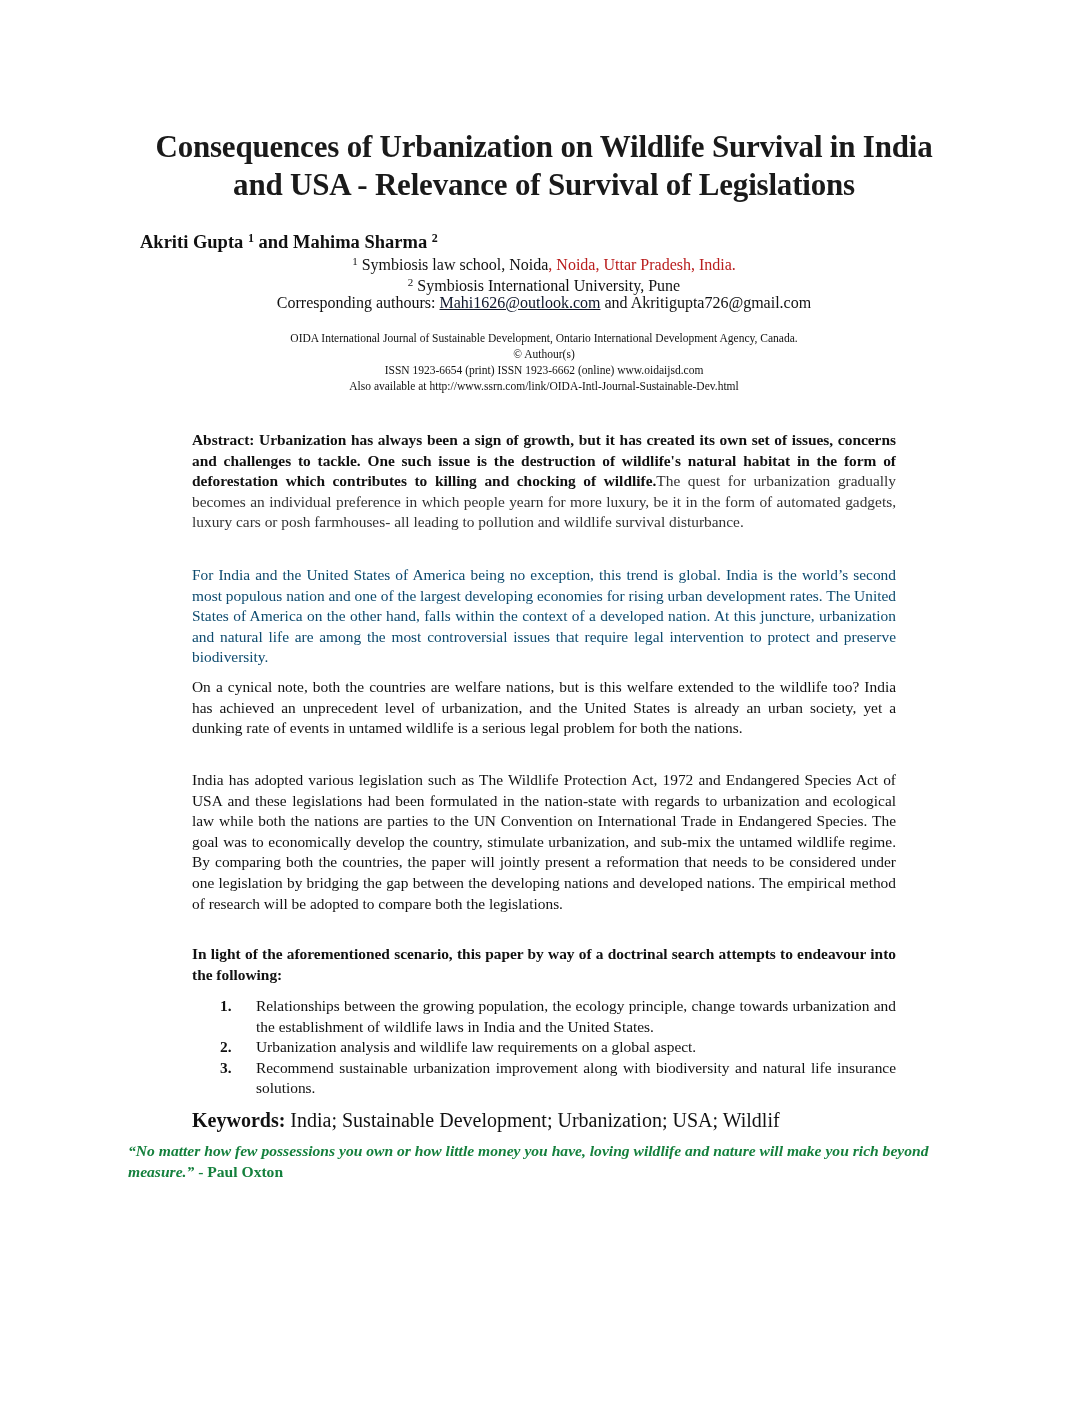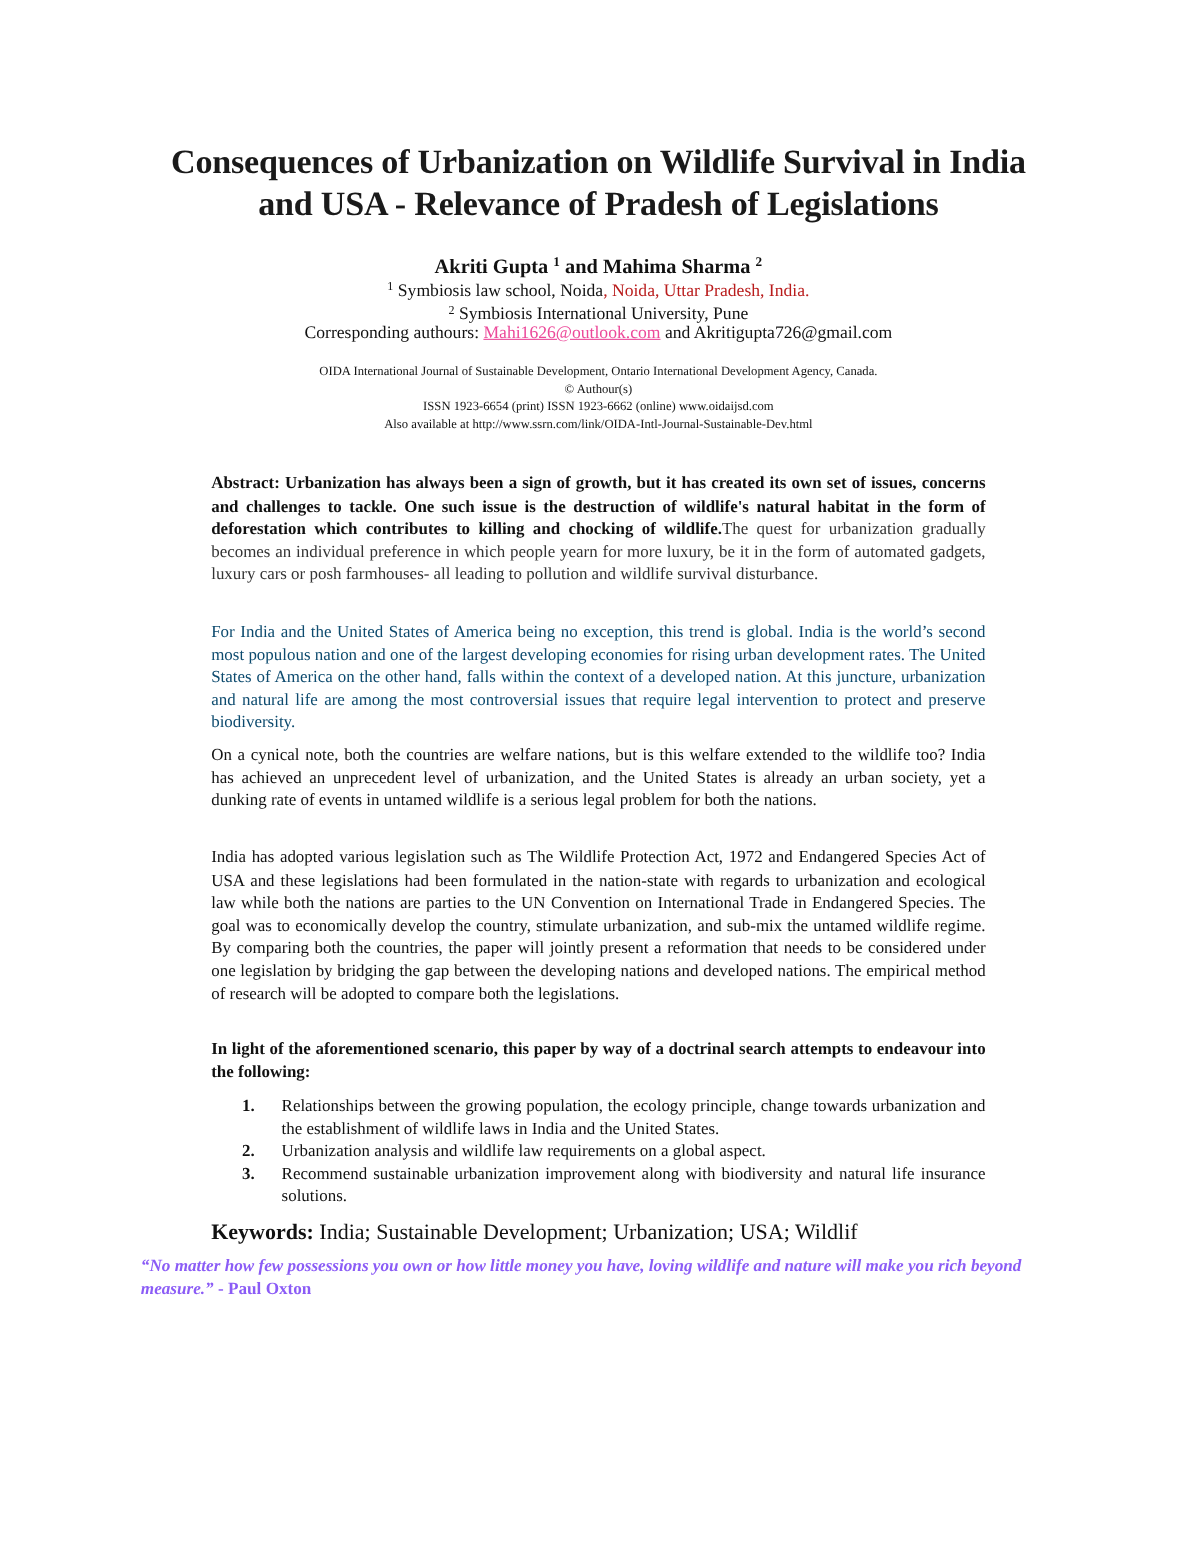--- a/index.html
+++ b/index.html
@@ -3,30 +3,30 @@
 <meta charset="utf-8">
 <style>
   html, body { margin: 0; padding: 0; background: #ffffff; }
   body { width: 1088px; height: 1408px; position: relative; overflow: hidden;
          font-family: "Liberation Serif", "DejaVu Serif", serif; color: #111; }
   .page { position: absolute; left: 0; top: 0; width: 1088px; height: 1408px; padding-left: 24px; }
 
   .title { position: absolute; top: 128px; left: 110px; width: 868px; text-align: center;
            font-weight: bold; font-size: 31px; line-height: 38px; color: #1a1a1a; letter-spacing: -0.2px; }
 
-  .authors { position: absolute; top: 226px; left: 140px; width: 808px; text-align: center;
+  .authors { position: absolute; top: 226px; left: 140px; width: 808px; 
              font-weight: bold; font-size: 18.5px; line-height: 24px; }
   .authors sup { font-size: 12px; vertical-align: 6px; }
   .affil { position: absolute; left: 140px; width: 808px; text-align: center; font-size: 16px; line-height: 22px; }
   .affil sup { font-size: 11px; vertical-align: 5px; }
   .affil1 { top: 250px; }
   .affil2 { top: 271px; }
   .affil3 { top: 292px; }
   .grey { color: #b91c1c; }
-  .link { color: #ec4899; text-decoration: underline; }
+  .link { color: #0f172a; text-decoration: underline; }
 
   .journal { position: absolute; top: 330px; left: 160px; width: 768px; text-align: center;
              font-size: 11.5px; line-height: 16px; color: #111; }
 
   .body-text { position: absolute; left: 192px; width: 704px; font-size: 15.4px; line-height: 20.6px;
                text-align: justify; }
   .p1 { top: 430px; }
   .p2 { top: 565px; color: #0c4a6e; }
   .p3 { top: 677px; }
   .p4 { top: 770px; }
@@ -36,31 +36,31 @@
 
   .list { position: absolute; top: 996px; left: 220px; width: 676px; margin: 0; padding: 0; list-style: none;
           font-size: 15.4px; line-height: 20.6px; }
   .list li { position: relative; padding-left: 36px; text-align: justify; }
   .list .num { position: absolute; left: 0; top: 0; font-weight: bold; }
 
   .keywords { position: absolute; top: 1110px; left: 192px; width: 704px; font-size: 20px; line-height: 20.6px; }
   .keywords .kl { font-weight: bold; }
 
   .quote { position: absolute; top: 1140px; left: 128px; width: 840px; font-size: 15.6px; line-height: 21px;
-           font-style: italic; font-weight: bold; color: #8b5cf6; }
+           font-style: italic; font-weight: bold; color: #15803d; }
   .quote .attr { font-style: normal; }
 </style>
 </head>
 <body>
 
 <div class="page">
 
   <div class="title">
     <div>Consequences of Urbanization on Wildlife Survival in India</div>
-    <div>and USA - Relevance of Pradesh of Legislations</div>
+    <div>and USA - Relevance of Survival of Legislations</div>
   </div>
 
   <div class="authors">
     <span>Akriti Gupta</span>
     <sup>1</sup>
     <span>and</span>
     <span>Mahima Sharma</span>
     <sup>2</sup>
   </div>
 

